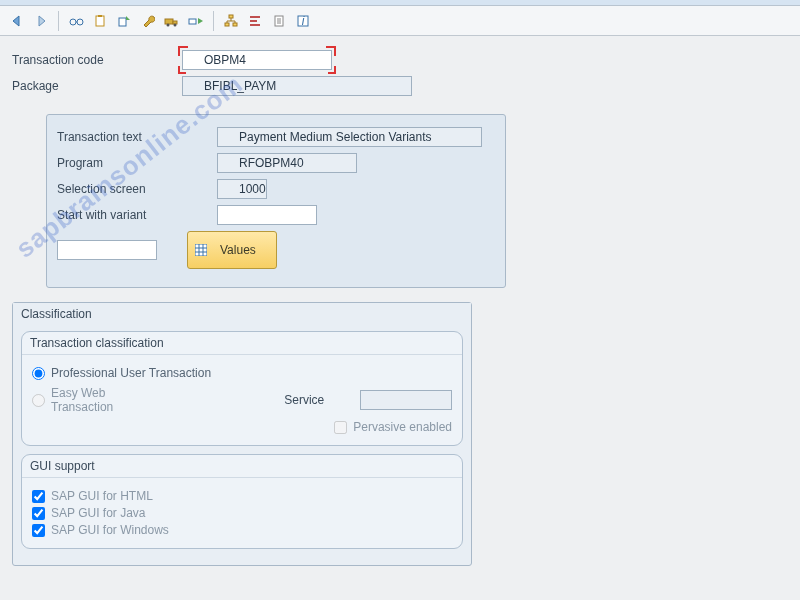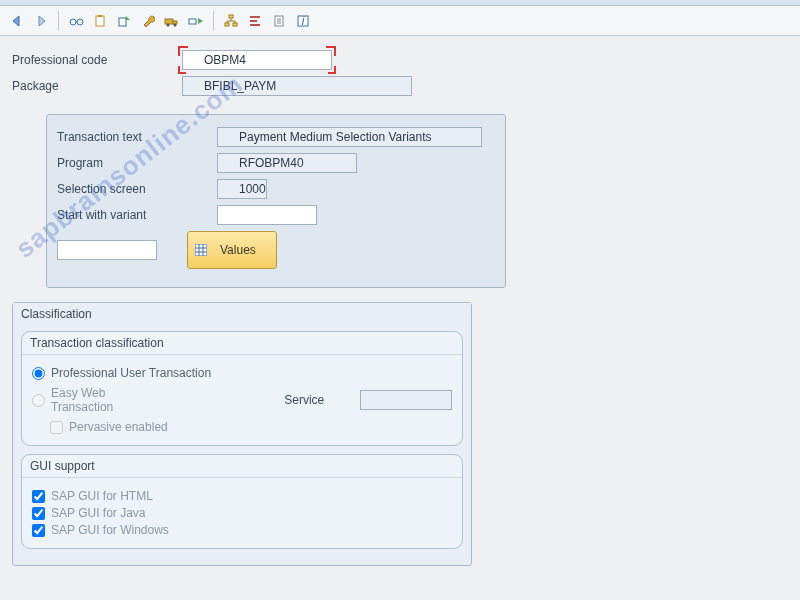--- a/index.html
+++ b/index.html
@@ -28,21 +28,21 @@
   .group { margin-top: 14px; border: 1px solid #a8b8c8; border-radius: 3px; background: #e8eef4; width: 460px; padding: 0 0 8px 0; }
   .group-title { padding: 4px 8px; color: #3a4a5a; background: #e8eef4; border-bottom: none; }
   .subgroup { margin: 6px 8px 8px 8px; border: 1px solid #b0c0d0; border-radius: 9px; background: #eef3f8; }
   .subgroup-title { padding: 4px 8px; color: #3a4a5a; border-bottom: 1px solid #d0dae4; }
   .subgroup-body { padding: 8px 10px; }
   .radio-row, .check-row { display: flex; align-items: center; gap: 6px; margin: 3px 0; color: #8a98a6; }
   .radio-row.sel { color: #556575; }
   input[type=radio], input[type=checkbox] { margin: 0; }
   .svc-row { display: flex; align-items: center; gap: 36px; }
   .svc-row .svclbl { margin-left: 98px; color: #3a4a5a; }
-  .indent { margin-left: 18px; }
+  .indent { margin-left: 18px; justify-content: flex-end; }
   .watermark {
     position: absolute; top: 115px; left: -10px; font-size: 26px; font-weight: bold;
     color: rgba(60,100,200,0.30); transform: rotate(-38deg); pointer-events: none;
     letter-spacing: 1px;
   }
   svg { display:block; }
 </style>
 </head>
 <body>
 
@@ -130,21 +130,21 @@
           <rect x="2" y="2" width="10" height="10" fill="#fff" stroke="#3a72a8"></rect>
           <text x="7" y="11" text-anchor="middle" font-size="10" font-family="serif" font-style="italic" fill="#3a72a8">i</text>
         </svg>
       </div>
   </div>
 
   <div class="content">
     <div class="watermark">sapbrainsonline.com</div>
 
     <div class="row">
-      <div class="lbl">Professional code</div>
+      <div class="lbl">Transaction code</div>
       <div class="tx-hl" style="position:relative;">
         <div class="field" style="width:150px;">OBPM4</div>
         <span class="tx-corner-bl"></span><span class="tx-corner-br"></span>
       </div>
     </div>
     <div class="row">
       <div class="lbl">Package</div>
       <div class="field ro" style="width:230px;">BFIBL_PAYM</div>
     </div>
 

